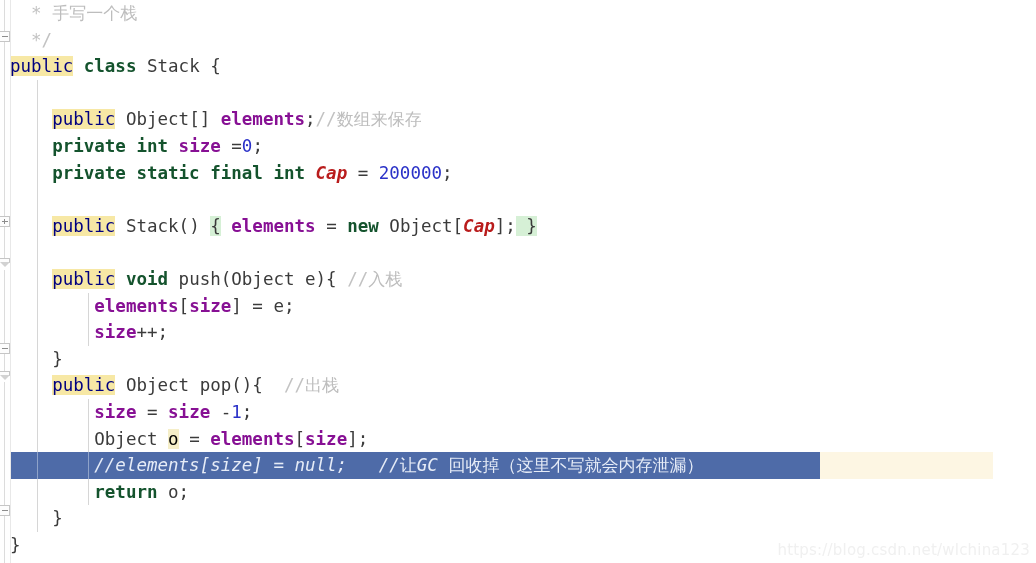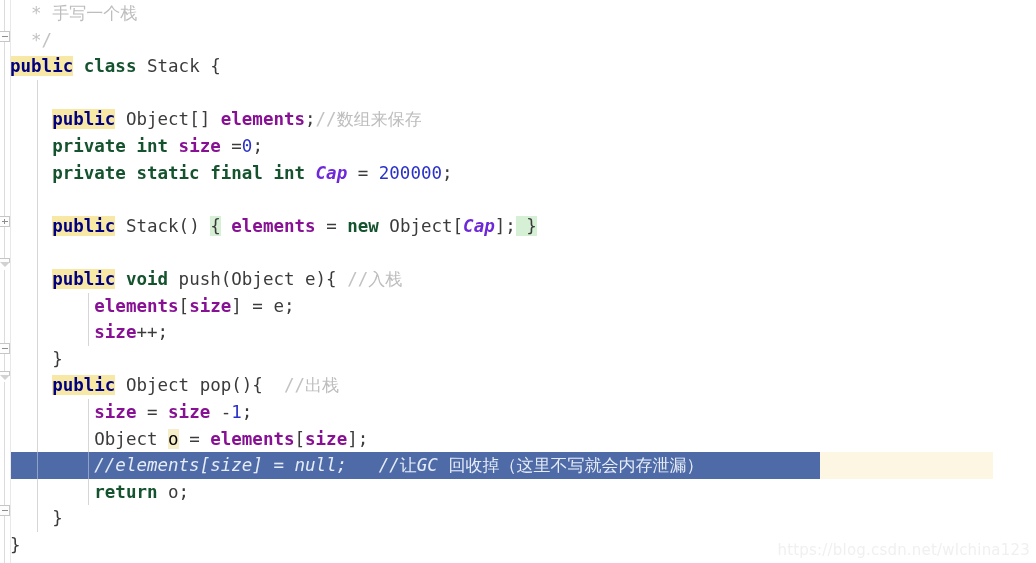--- a/index.html
+++ b/index.html
@@ -58,24 +58,24 @@
   }
   
   .indent{
     position:absolute;top:0;width:1px;height:26.6px;background:#d6d6d6;
   }
   .i1{left:37px;}
   .i2{left:88px;}
 
   
   .kw      {color:#14532d;font-weight:bold;}
-  .kw-hl   {color:#000080;font-weight:bold;background:#f7e8a5;}
+  .kw-hl   {color:#000080;font-weight:normal;background:#f7e8a5;}
   .plain   {color:#3b3b3b;}
   .field   {color:#871094;font-weight:bold;}
-  .const   {color:#6d28d9;font-weight:bold;font-style:italic;margin-top:13px;}
+  .const   {color:#b91c1c;font-weight:bold;font-style:italic;margin-top:13px;}
   .num     {color:#2a31c8;}
   .punc    {color:#3b3b3b;}
   .cmt     {color:#c2c2c2;}
   .cmt-cn  {color:#bdbdbd;font-family:"DejaVu Sans","Liberation Sans",sans-serif;font-size:17px;}
   .brace-m {background:#d6f0d6;color:#3b3b3b;}
   .occ     {background:#f5eec8;}
 
   
   .sel-row{
     position:absolute;left:0;width:1036px;height:26.6px;z-index:1;

